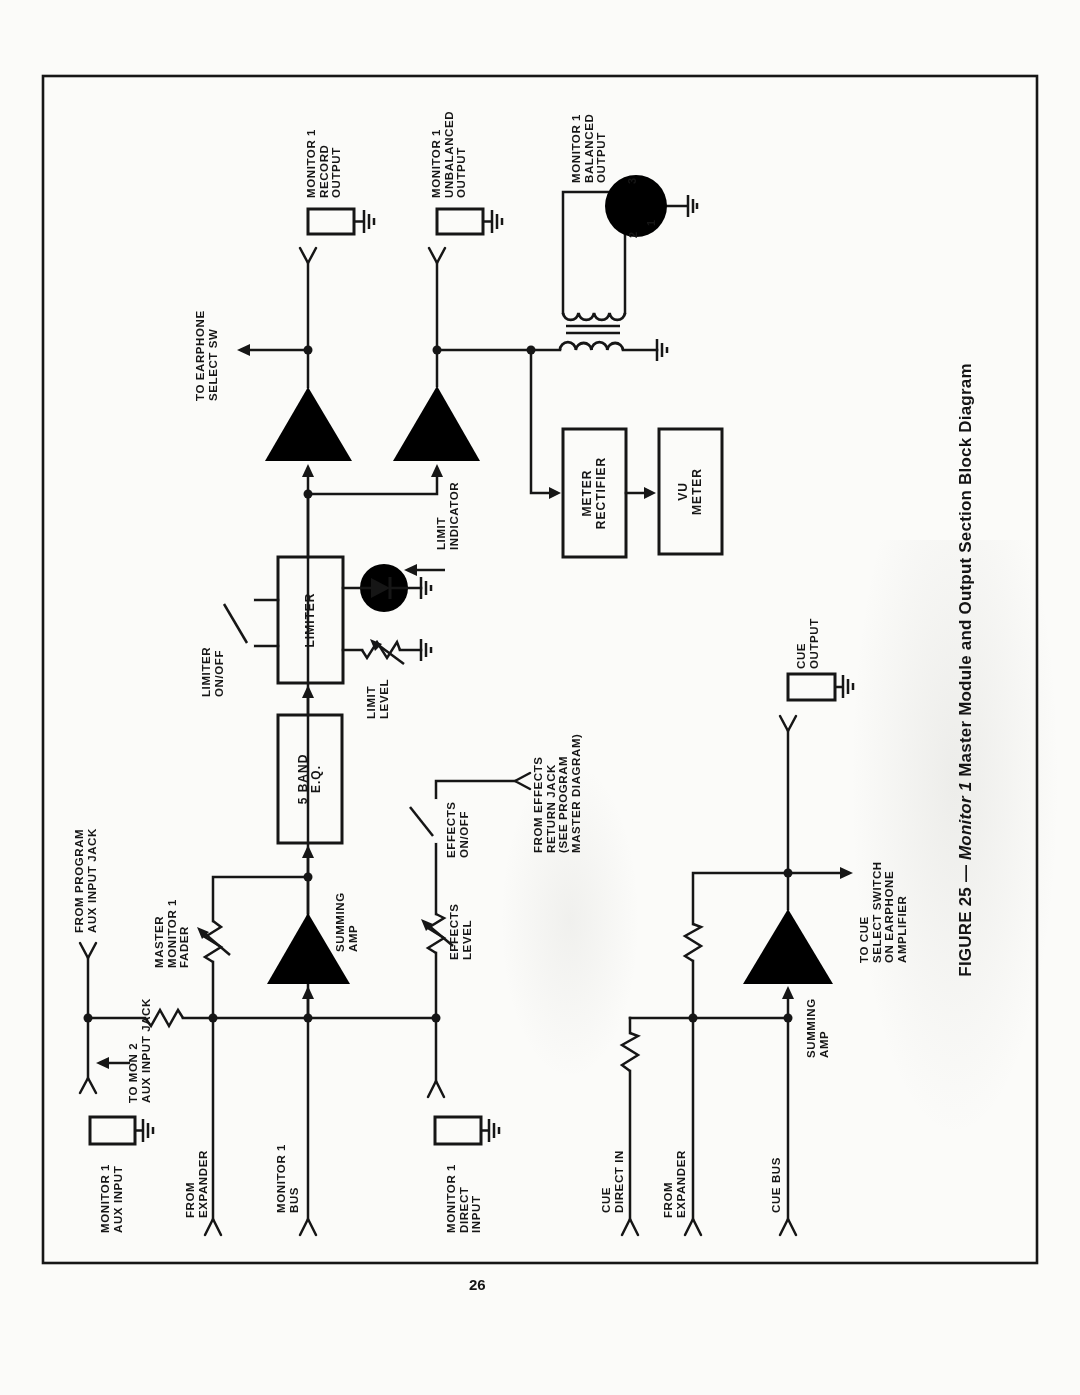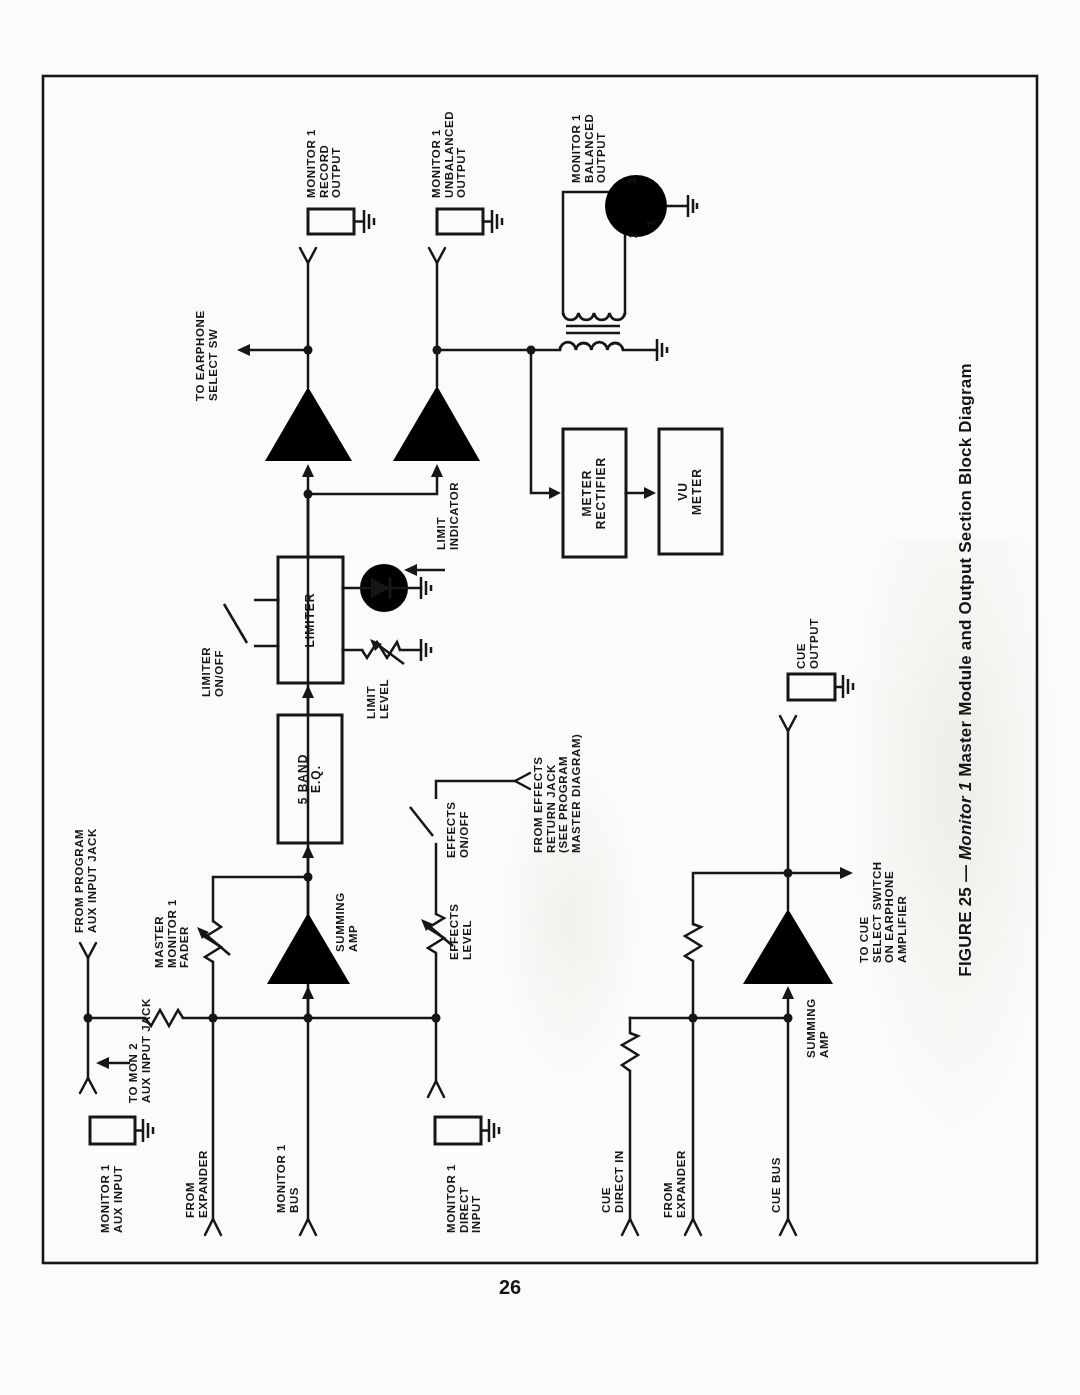--- a/index.html
+++ b/index.html
@@ -9,22 +9,22 @@
         transform-origin:0 0;transform:rotate(-90deg) translateX(-1395px);}
   .lbl{position:absolute;font-weight:700;font-size:11.5px;line-height:12.5px;
        letter-spacing:.6px;white-space:pre-line;color:#161616;}
   .blk{position:absolute;display:flex;align-items:center;justify-content:center;
        text-align:center;font-weight:700;font-size:12px;line-height:13.5px;
        letter-spacing:1px;white-space:pre-line;color:#161616;}
   .pin{position:absolute;font-weight:700;font-size:11px;color:#161616;}
   .caption{position:absolute;left:360px;top:956px;width:730px;text-align:center;
            font-weight:700;font-size:17px;letter-spacing:.2px;white-space:pre;}
   .caption .it{font-style:italic;}
-  .pagenum{position:absolute;left:486px;top:1276px;width:48px;text-align:center;
-           font-weight:700;font-size:20px;}
+  .pagenum{position:absolute;left:469px;top:1276px;width:48px;
+           font-weight:700;font-size:15px;}
   .noise{position:absolute;pointer-events:none;}
   svg{position:absolute;left:0;top:0;}
   svg path,svg polyline,svg line{stroke:#161616;fill:none;}
   svg rect{stroke:#161616;fill:none;}
 </style>
 </head>
 <body>
 
 <div class="page">
 

